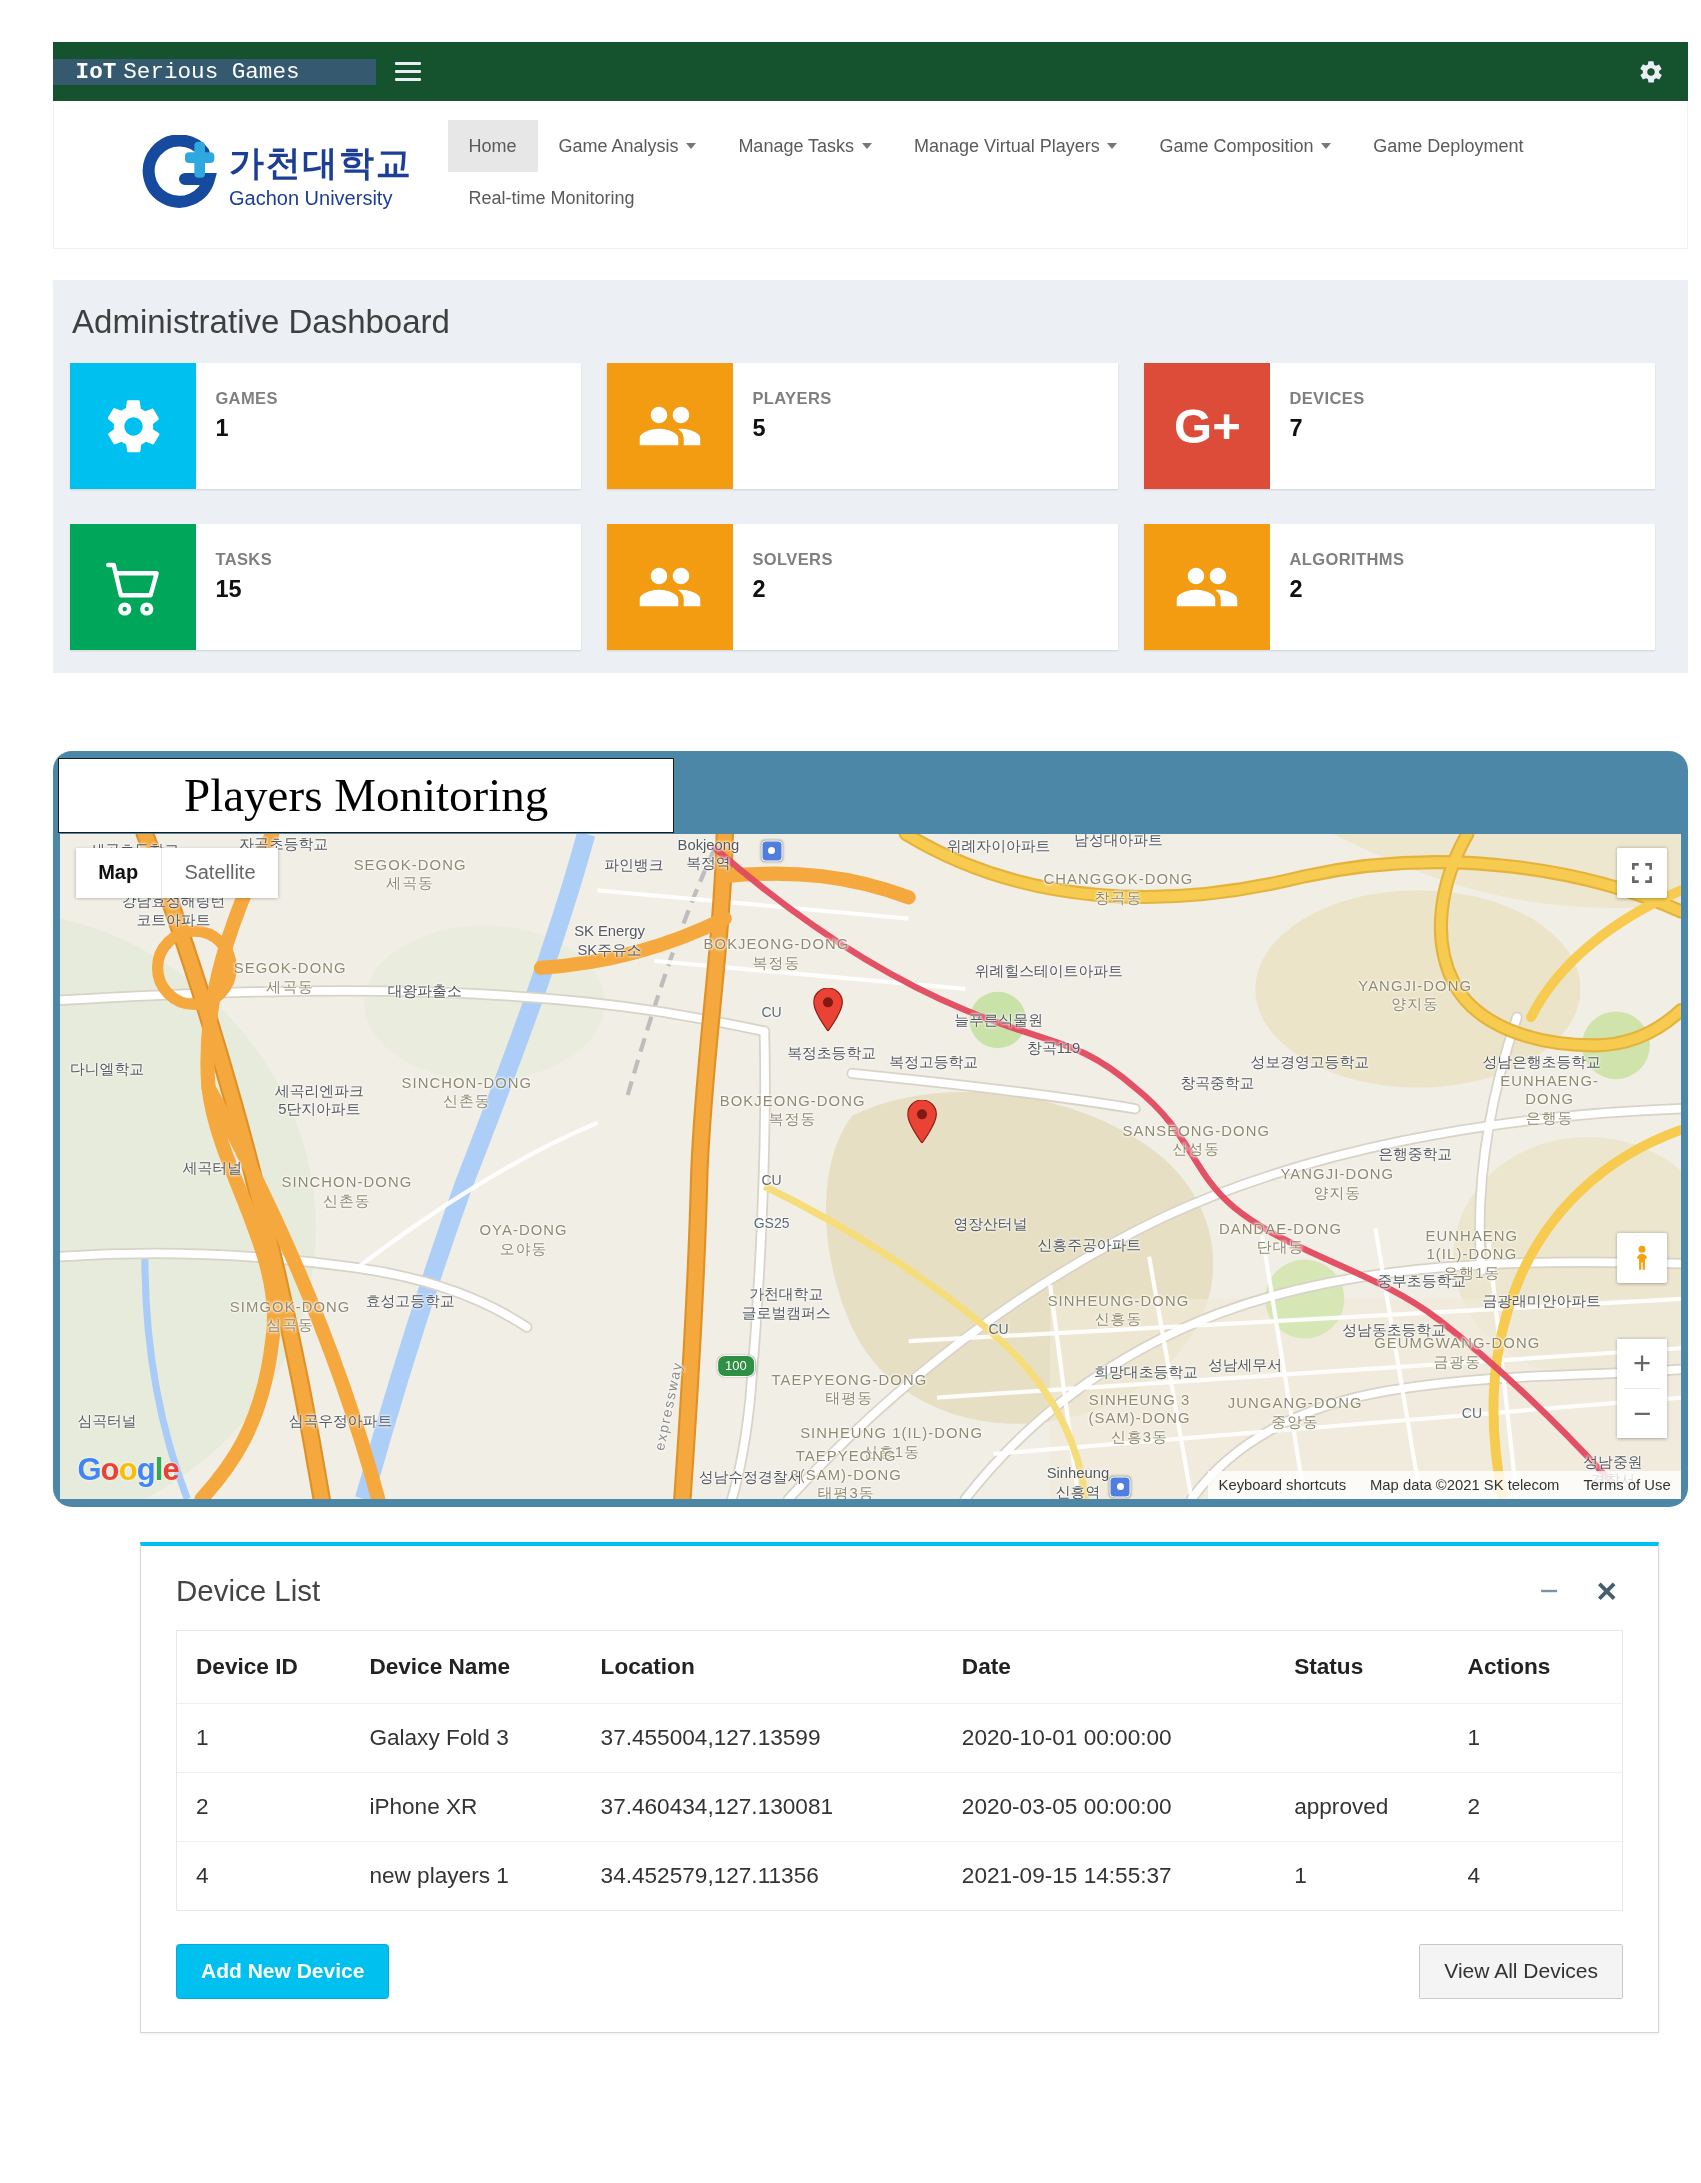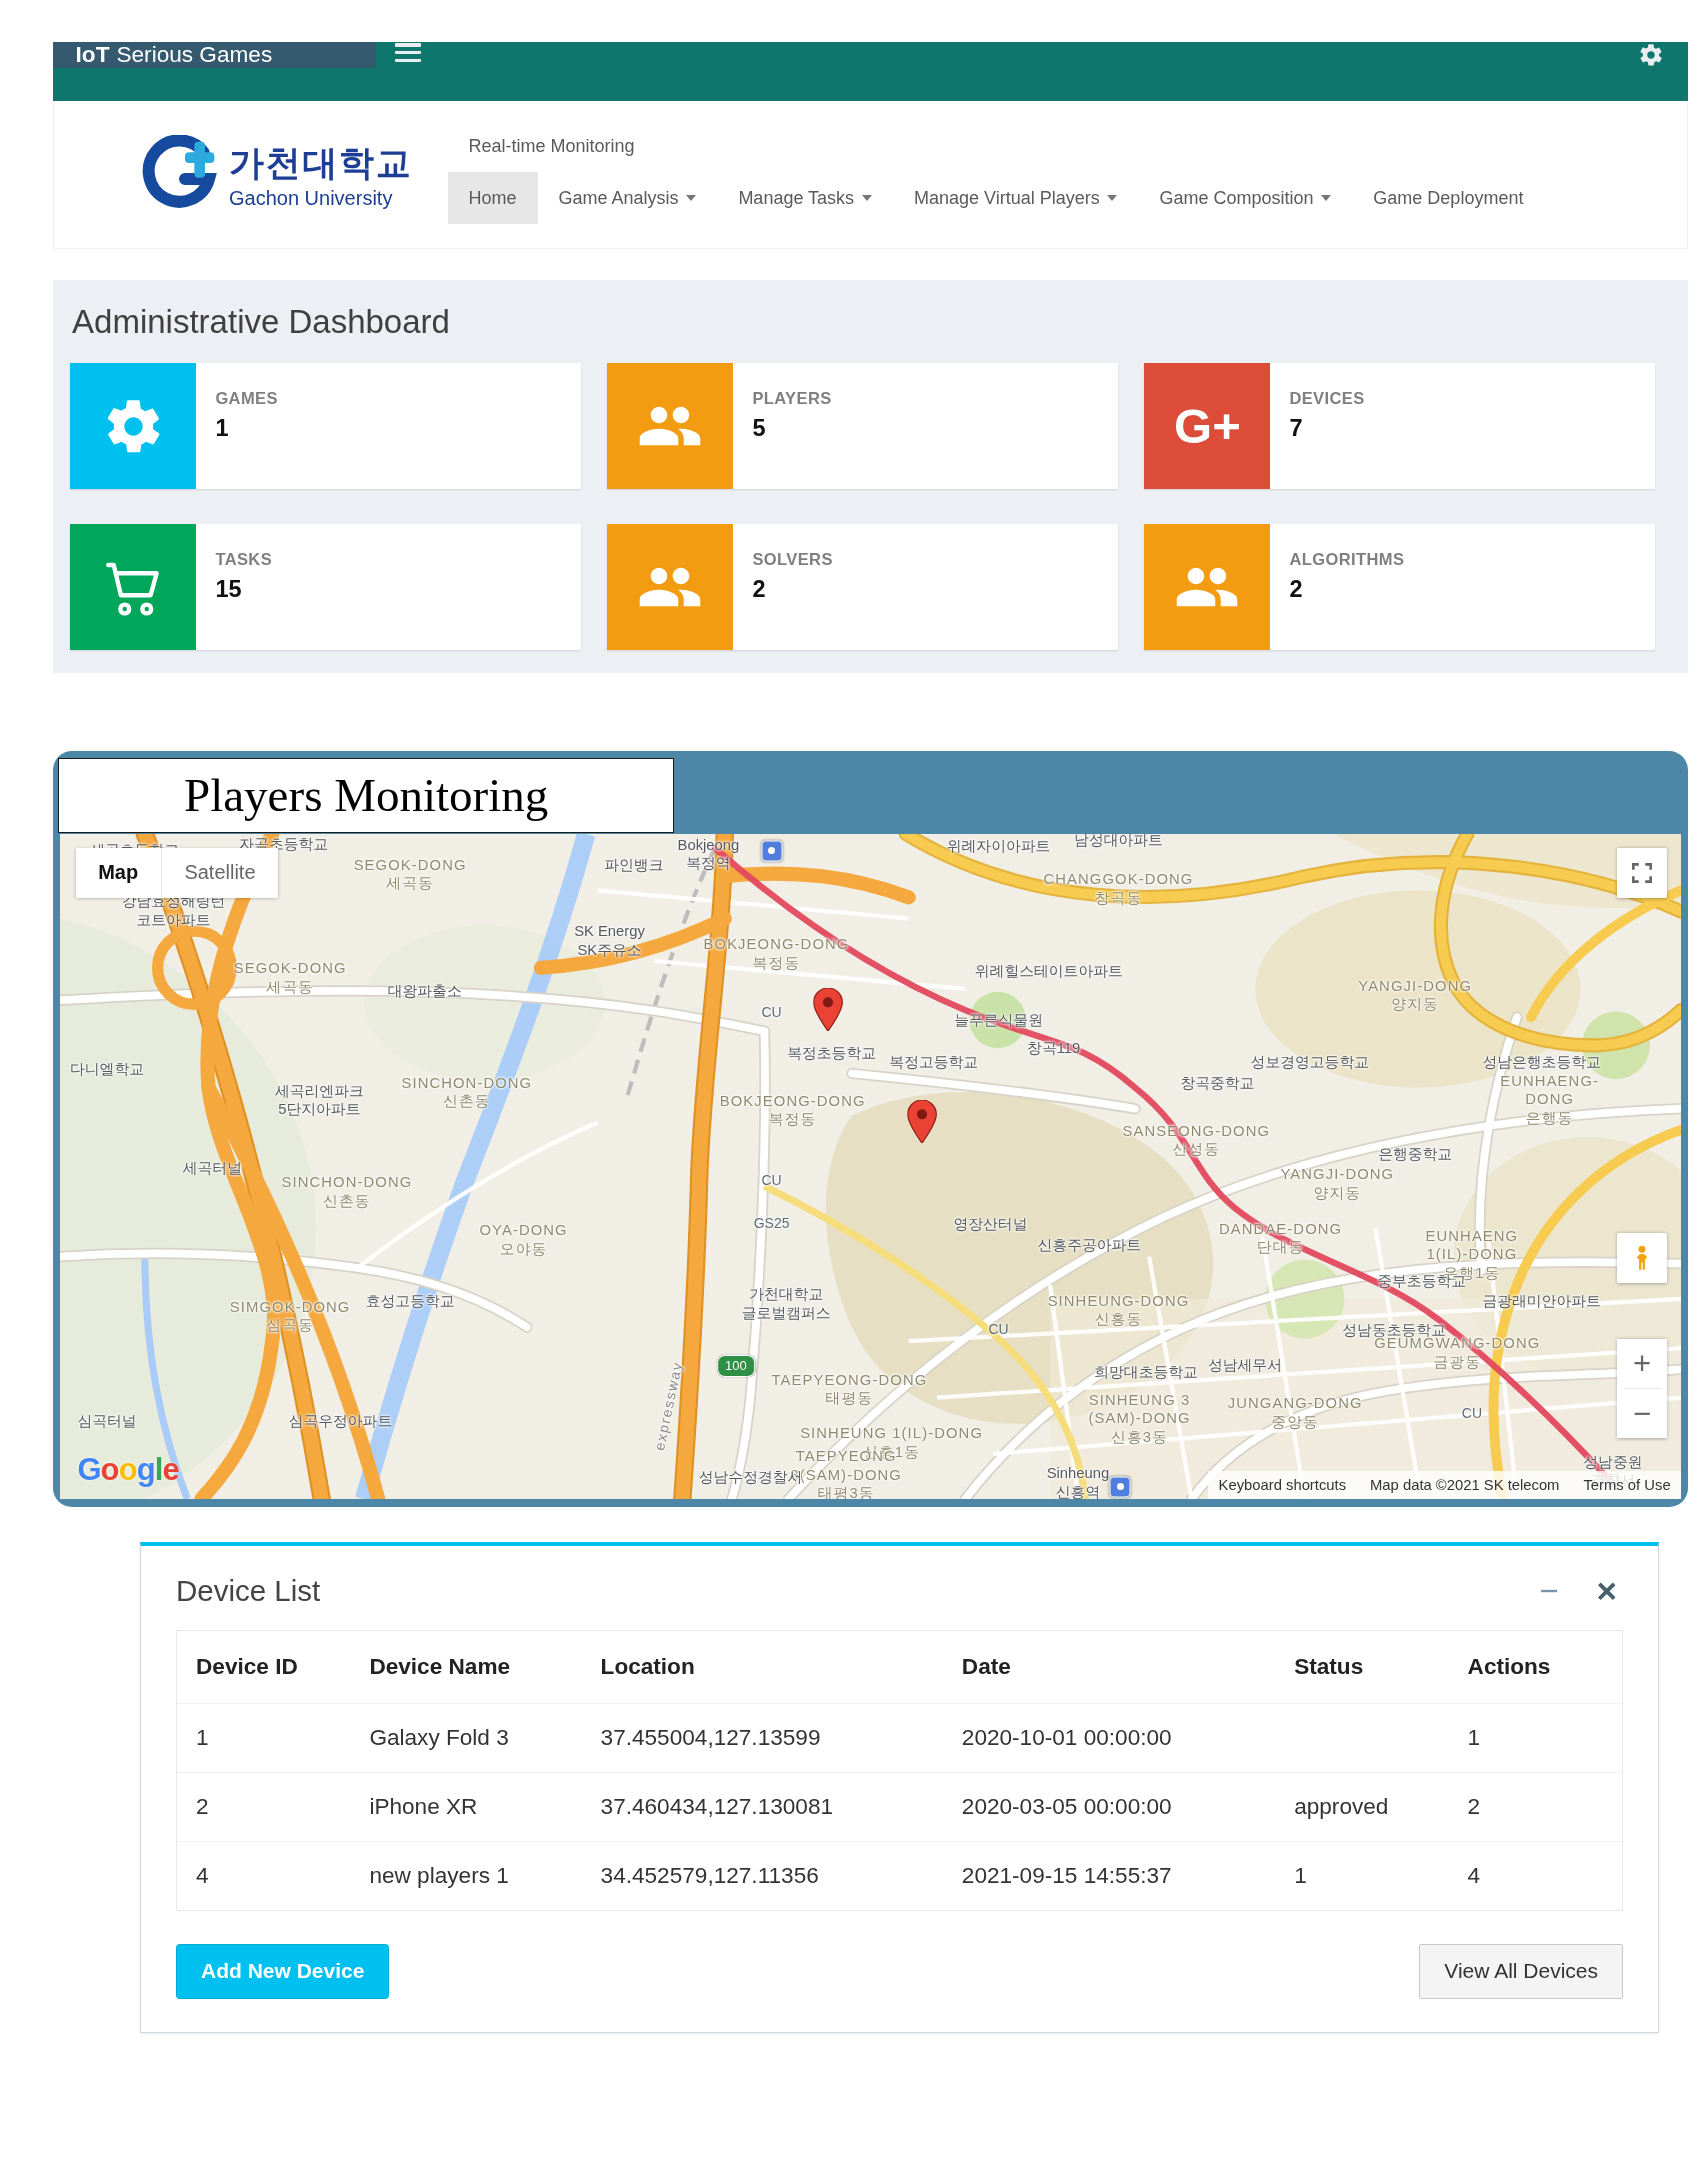--- a/index.html
+++ b/index.html
@@ -1,19 +1,19 @@
 <!DOCTYPE html>
 <html style="font-size:14px"><head>
 <meta charset="utf-8">
 <style>
   html,body{margin:0;padding:0;background:#ffffff;}
   body{width:1702px;min-height:2183px;position:relative;font-family:"Liberation Sans","DejaVu Sans",sans-serif;color:#333;}
 
   
-  .navbar{margin:42px 14px 0 53px;height:59px;background:#0f766e;display:flex;align-items:flex-start;}
+  .navbar{margin:42px 14px 0 53px;height:59px;background:#14532d;display:flex;align-items:center;font-family:Liberation Mono, monospace;}
   .brand{width:323px;background:#35596e;color:#fff;font-size:22.6px;display:flex;align-items:center;padding-left:22.6px;box-sizing:border-box;}
   .brand b{font-weight:bold;margin-right:7px;}
   .hamburger{width:63px;background:transparent;border:0;cursor:pointer;display:flex;flex-direction:column;justify-content:center;align-items:center;gap:4.3px;}
   .hamburger span{display:block;width:26px;height:3.5px;background:#e9eef2;border-radius:0.9px;}
   .nav-title{color:#e9eef2;font-size:17.4px;display:flex;align-items:center;padding-left:29.5px;}
   .nav-right{margin-left:auto;display:flex;align-items:center;padding-right:24px;}
 
   
   .header2{margin:0 14px 0 53px;background:#fff;min-height:148px;display:flex;border:0.9px solid #f2f2f2;border-top:0;box-sizing:border-box;}
   .logo{display:flex;align-items:center;gap:12px;padding:15.6px 35px 15.6px 83px;}
@@ -113,25 +113,20 @@
       <rect x="43" y="5" width="8" height="27" rx="3" fill="#2ea9e0"></rect>
       <rect x="36" y="13" width="22" height="8" rx="3" fill="#2ea9e0"></rect>
     </svg>
     <div class="logo-text">
       <div class="logo-ko">가천대학교</div>
       <div class="logo-en">Gachon University</div>
     </div>
   </div>
   <nav class="main-nav">
     <div class="nav-row">
-      <a class="nav-item">
-          <span>Real-time Monitoring</span>
-        </a>
-    </div>
-    <div class="nav-row">
       <a class="nav-item active">
           <span>Home</span>
         </a>
       <a class="nav-item">
           <span>Game Analysis</span>
           <span class="caret"></span>
         </a>
       <a class="nav-item">
           <span>Manage Tasks</span>
           <span class="caret"></span>
@@ -139,20 +134,25 @@
       <a class="nav-item">
           <span>Manage Virtual Players</span>
           <span class="caret"></span>
         </a>
       <a class="nav-item">
           <span>Game Composition</span>
           <span class="caret"></span>
         </a>
       <a class="nav-item">
           <span>Game Deployment</span>
+        </a>
+    </div>
+    <div class="nav-row">
+      <a class="nav-item">
+          <span>Real-time Monitoring</span>
         </a>
     </div>
   </nav>
 </div>
 
 <section class="dashboard">
   <h1 class="dash-title">Administrative Dashboard</h1>
   <div class="boxes">
 
     <div class="info-box">

